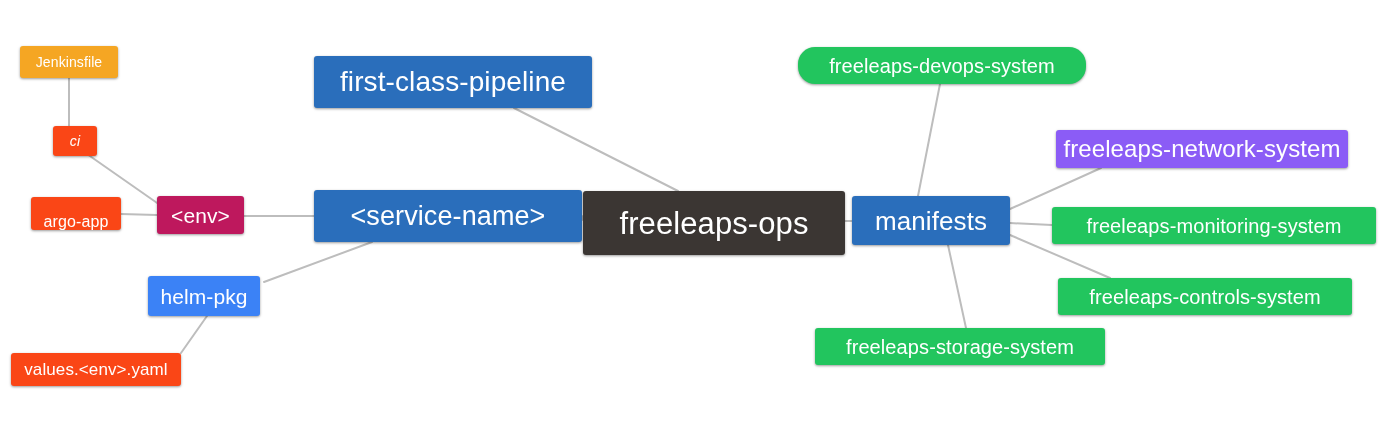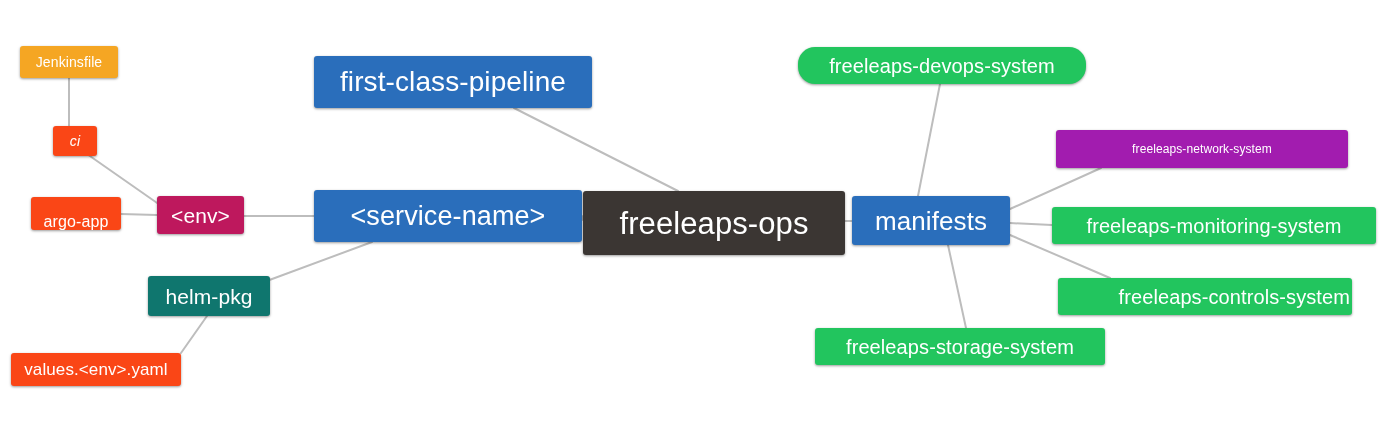--- a/index.html
+++ b/index.html
@@ -73,47 +73,47 @@
       </div>
       <div class="node" style="left: 53px; top: 106px; width: 44px; height: 30px; background: rgb(250, 70, 22); font-size: 14px; font-style: italic;">
         <span>ci</span>
       </div>
       <div class="node" style="left: 31px; top: 177px; width: 90px; height: 33px; background: rgb(250, 70, 22); font-size: 16px; align-items: flex-end;">
         <span>argo-app</span>
       </div>
       <div class="node" style="left: 157px; top: 176px; width: 87px; height: 38px; background: #be185d; font-size: 21px;">
         <span>&lt;env&gt;</span>
       </div>
-      <div class="node" style="left: 148px; top: 256px; width: 122px; height: 40px; background: #0f766e; font-size: 21px;">
+      <div class="node" style="left: 148px; top: 256px; width: 112px; height: 40px; background: #3b82f6; font-size: 21px;">
         <span>helm-pkg</span>
       </div>
       <div class="node" style="left: 11px; top: 333px; width: 170px; height: 33px; background: rgb(250, 70, 22); font-size: 17px;">
         <span>values.&lt;env&gt;.yaml</span>
       </div>
       <div class="node" style="left: 314px; top: 36px; width: 278px; height: 52px; background: rgb(42, 110, 187); font-size: 28px;">
         <span>first-class-pipeline</span>
       </div>
       <div class="node" style="left: 314px; top: 170px; width: 268px; height: 52px; background: rgb(42, 110, 187); font-size: 27px;">
         <span>&lt;service-name&gt;</span>
       </div>
       <div class="node" style="left: 583px; top: 171px; width: 262px; height: 64px; background: rgb(59, 54, 51); font-size: 31px;">
         <span>freeleaps-ops</span>
       </div>
       <div class="node" style="left: 852px; top: 176px; width: 158px; height: 49px; background: rgb(42, 110, 187); font-size: 26px;">
         <span>manifests</span>
       </div>
       <div class="node" style="left: 798px; top: 27px; width: 288px; height: 37px; background: rgb(34, 197, 94); font-size: 20px; border-radius: 17px;">
         <span>freeleaps-devops-system</span>
       </div>
-      <div class="node" style="left: 1056px; top: 110px; width: 292px; height: 38px; background: #a21caf; font-size: 12px;">
+      <div class="node" style="left: 1056px; top: 110px; width: 292px; height: 38px; background: #8b5cf6; font-size: 24px;">
         <span>freeleaps-network-system</span>
       </div>
       <div class="node" style="left: 1052px; top: 187px; width: 324px; height: 37px; background: rgb(34, 197, 94); font-size: 20px;">
         <span>freeleaps-monitoring-system</span>
       </div>
-      <div class="node" style="left: 1058px; top: 258px; width: 294px; height: 37px; background: rgb(34, 197, 94); font-size: 20px; justify-content: flex-end;">
+      <div class="node" style="left: 1058px; top: 258px; width: 294px; height: 37px; background: rgb(34, 197, 94); font-size: 20px;">
         <span>freeleaps-controls-system</span>
       </div>
       <div class="node" style="left: 815px; top: 308px; width: 290px; height: 37px; background: rgb(34, 197, 94); font-size: 20px;">
         <span>freeleaps-storage-system</span>
       </div>
     </div>
 </div>
 
 </body></html>

